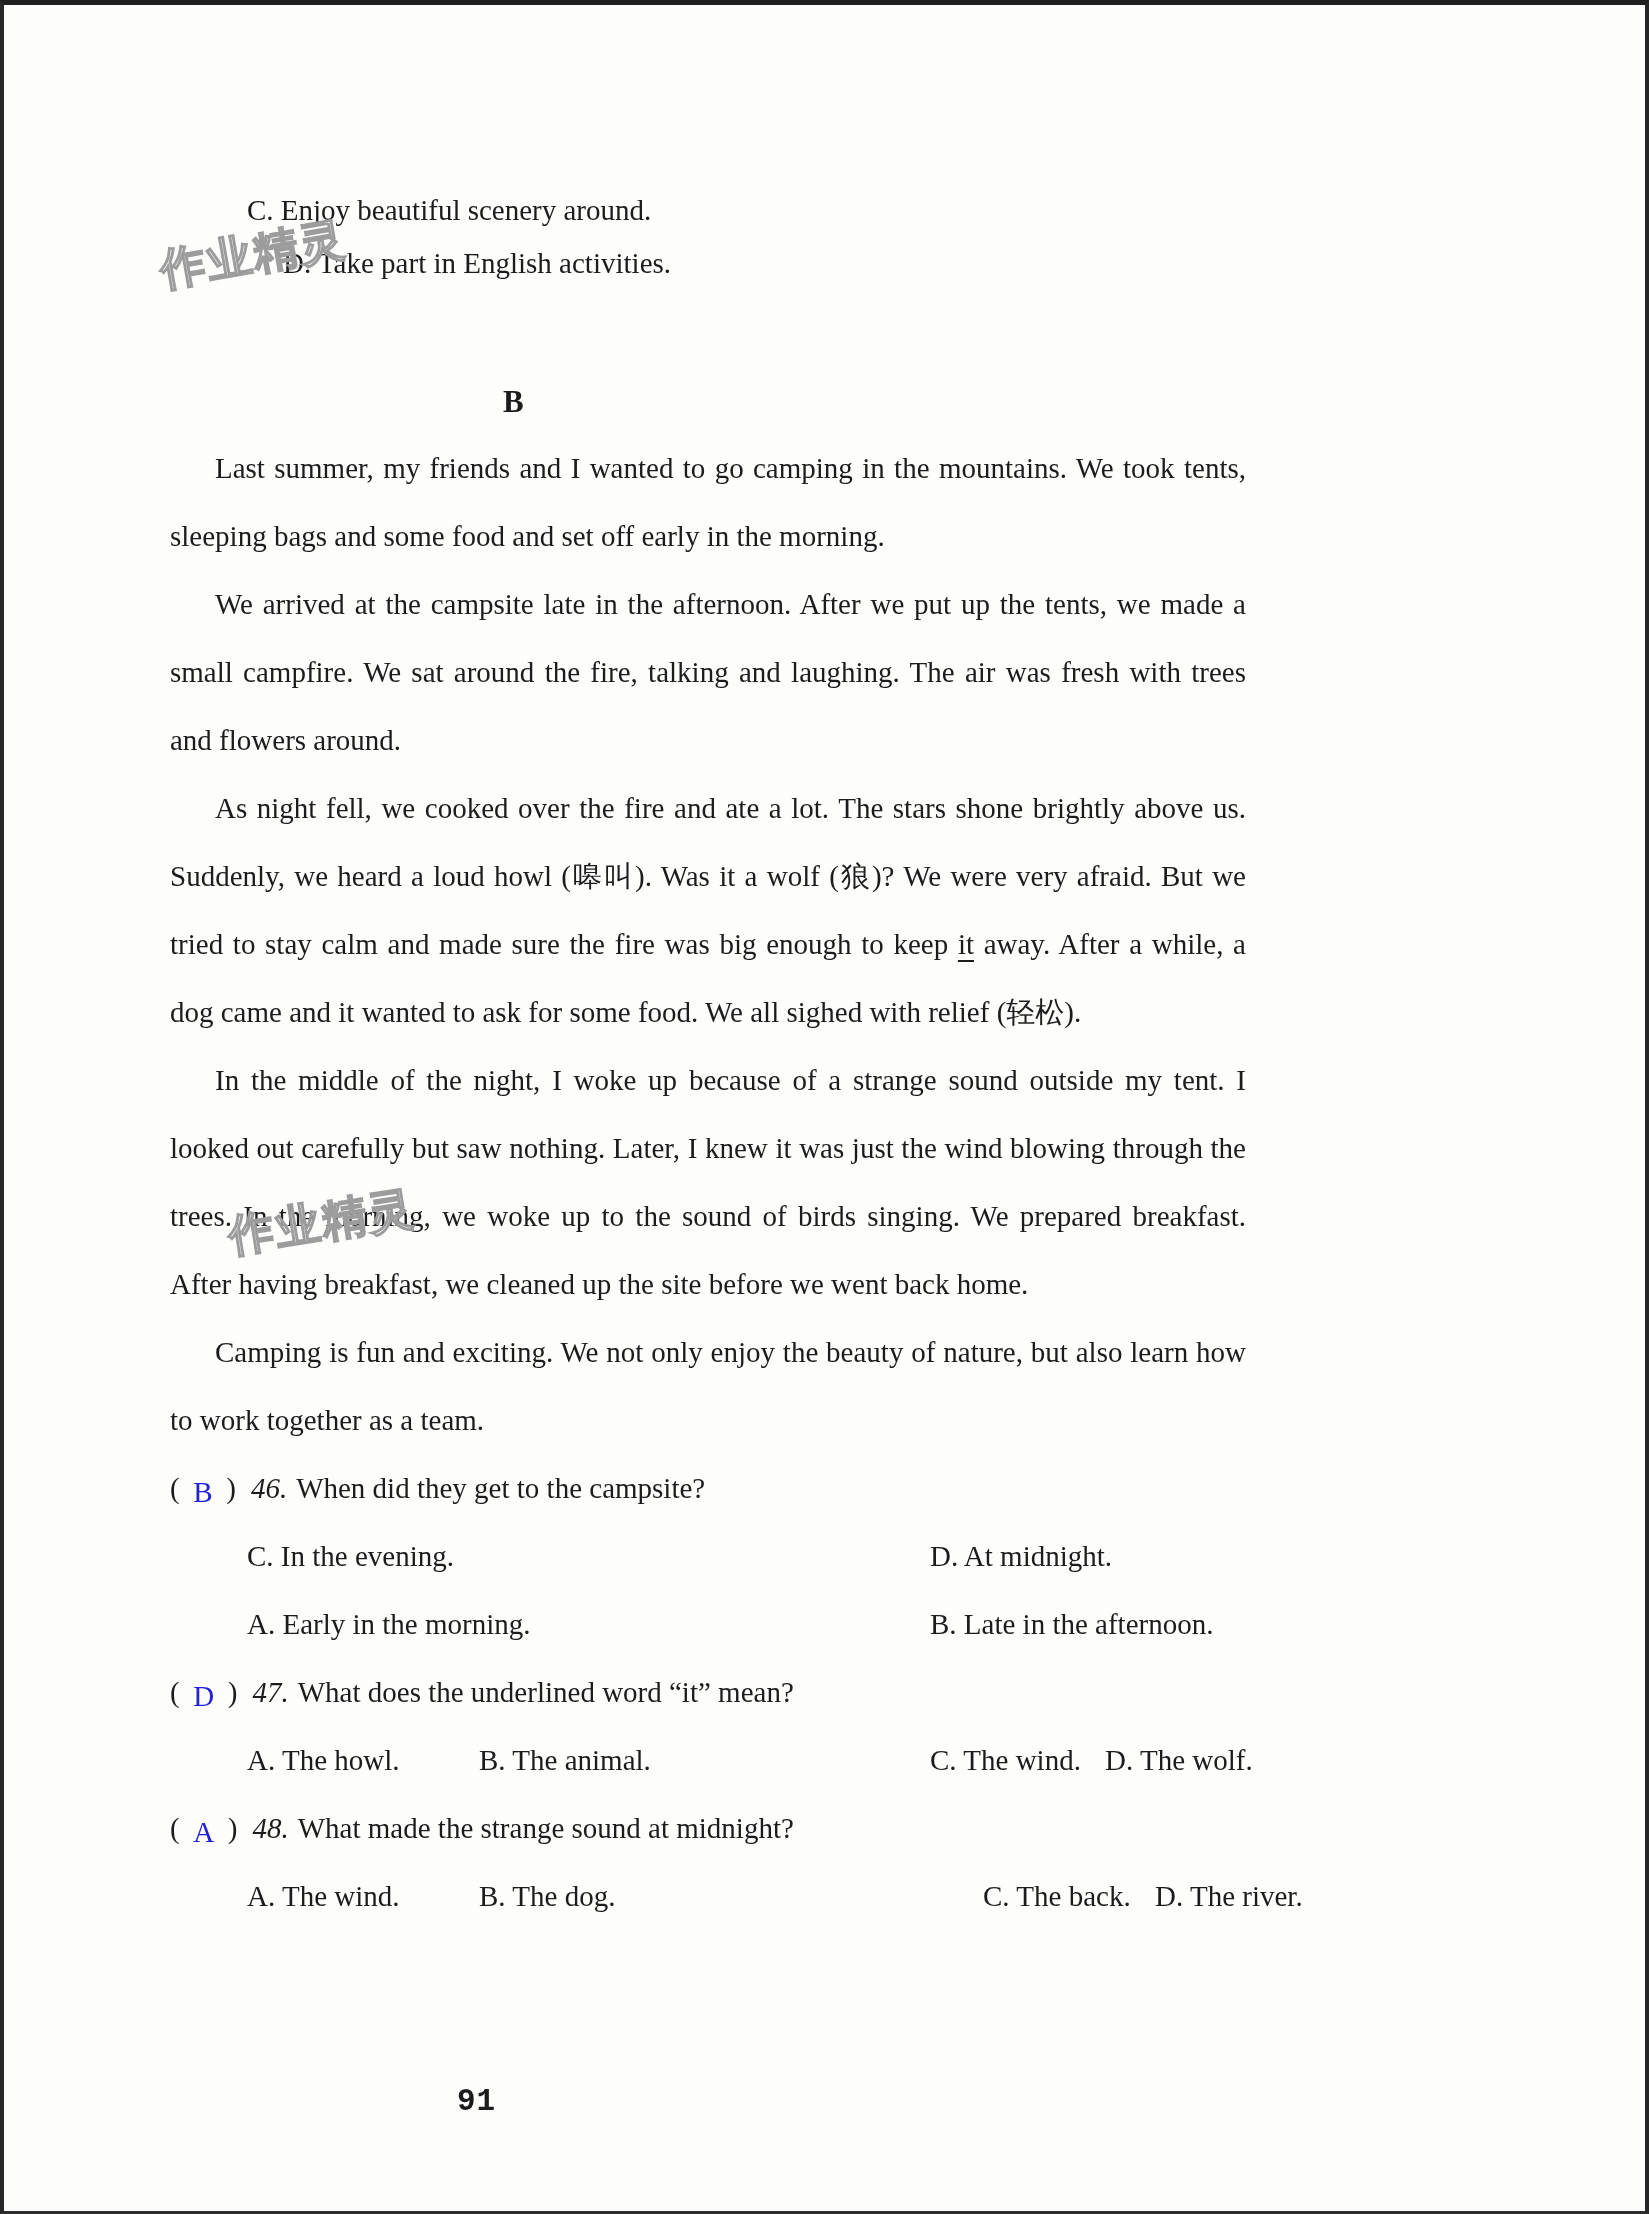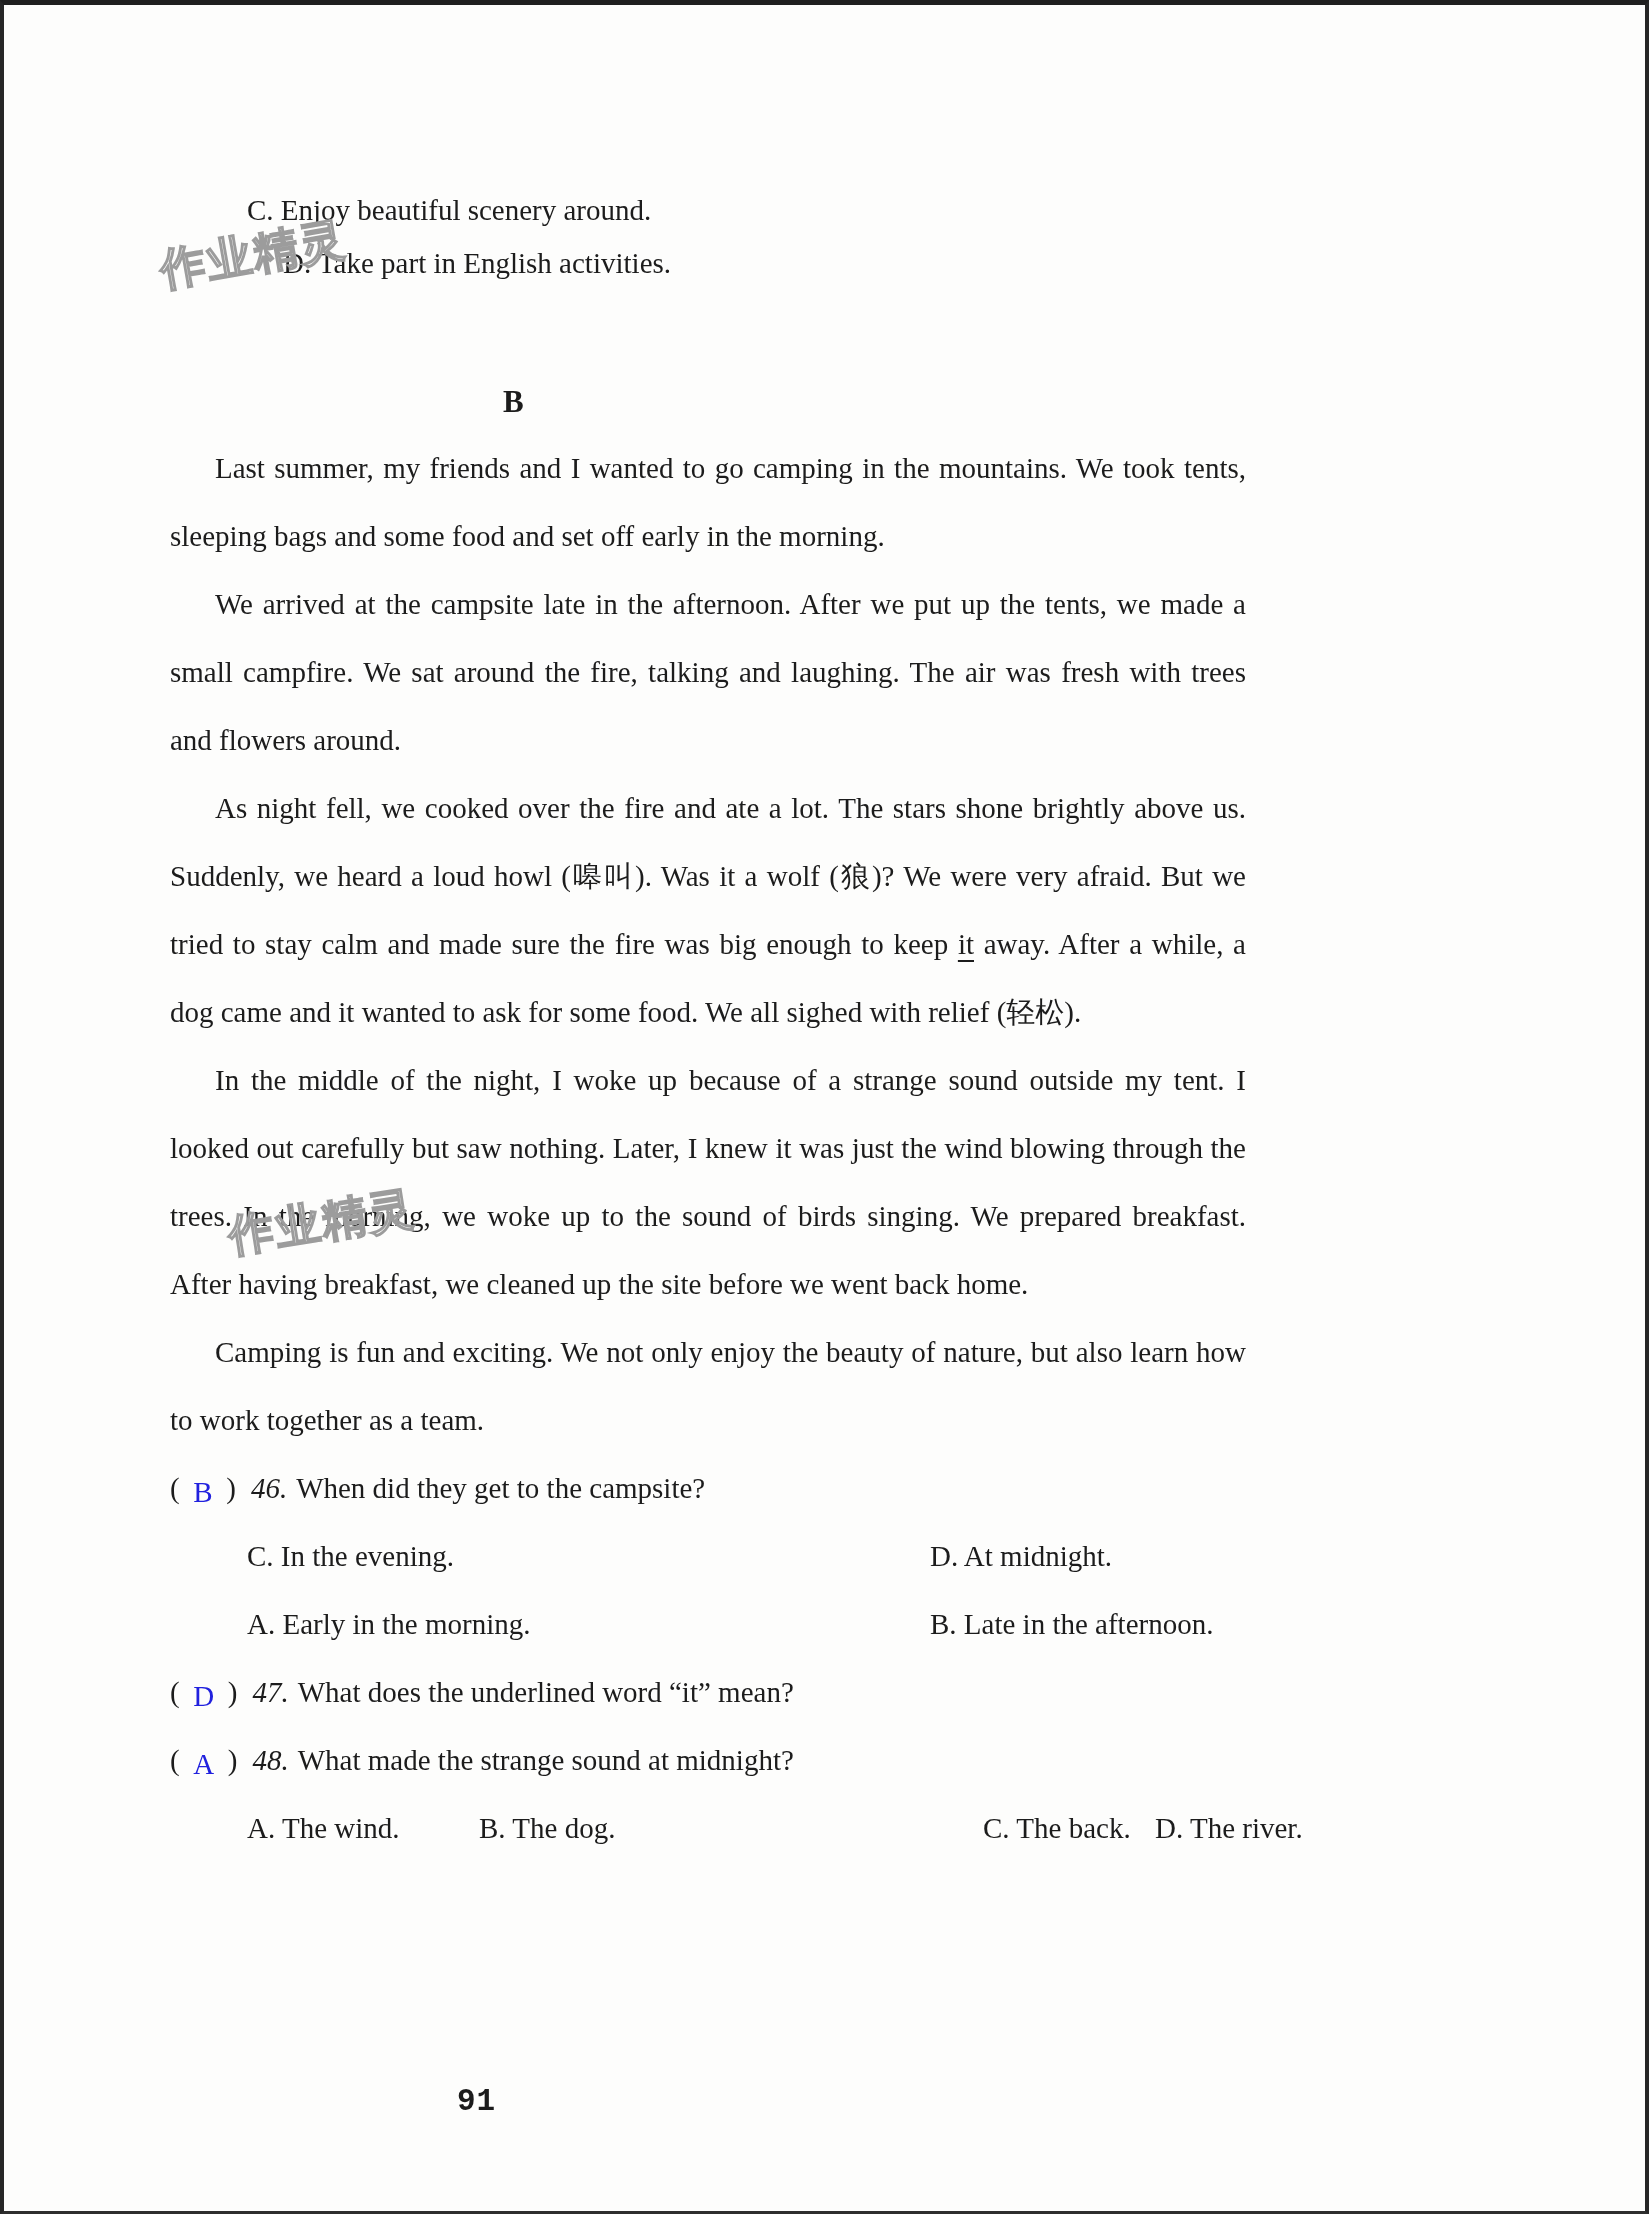--- a/index.html
+++ b/index.html
@@ -102,20 +102,26 @@
     <span class="opt" style="left:77px">C. In the evening.</span>
     <span class="opt" style="left:760px">D. At midnight.</span>
   </div>
   <div class="opt-row">
     <span class="opt" style="left:77px">A. Early in the morning.</span>
     <span class="opt" style="left:760px">B. Late in the afternoon.</span>
   </div>
 
   <div class="q-line"><span class="paren">(</span><span class="ans">D</span><span class="paren">)</span><span class="q-num">47.</span><span>What does the underlined word “it” mean?</span></div>
 
+  <div class="opt-row">
+    <span class="opt" style="left:77px">A. The howl.</span>
+    <span class="opt" style="left:309px">B. The animal.</span>
+    <span class="opt" style="left:760px">C. The wind.</span>
+    <span class="opt" style="left:935px">D. The wolf.</span>
+  </div>
 
   <div class="q-line"><span class="paren">(</span><span class="ans">A</span><span class="paren">)</span><span class="q-num">48.</span><span>What made the strange sound at midnight?</span></div>
 
   <div class="opt-row">
     <span class="opt" style="left:77px">A. The wind.</span>
     <span class="opt" style="left:309px">B. The dog.</span>
     <span class="opt" style="left:813px">C. The back.</span>
     <span class="opt" style="left:985px">D. The river.</span>
   </div>
 

